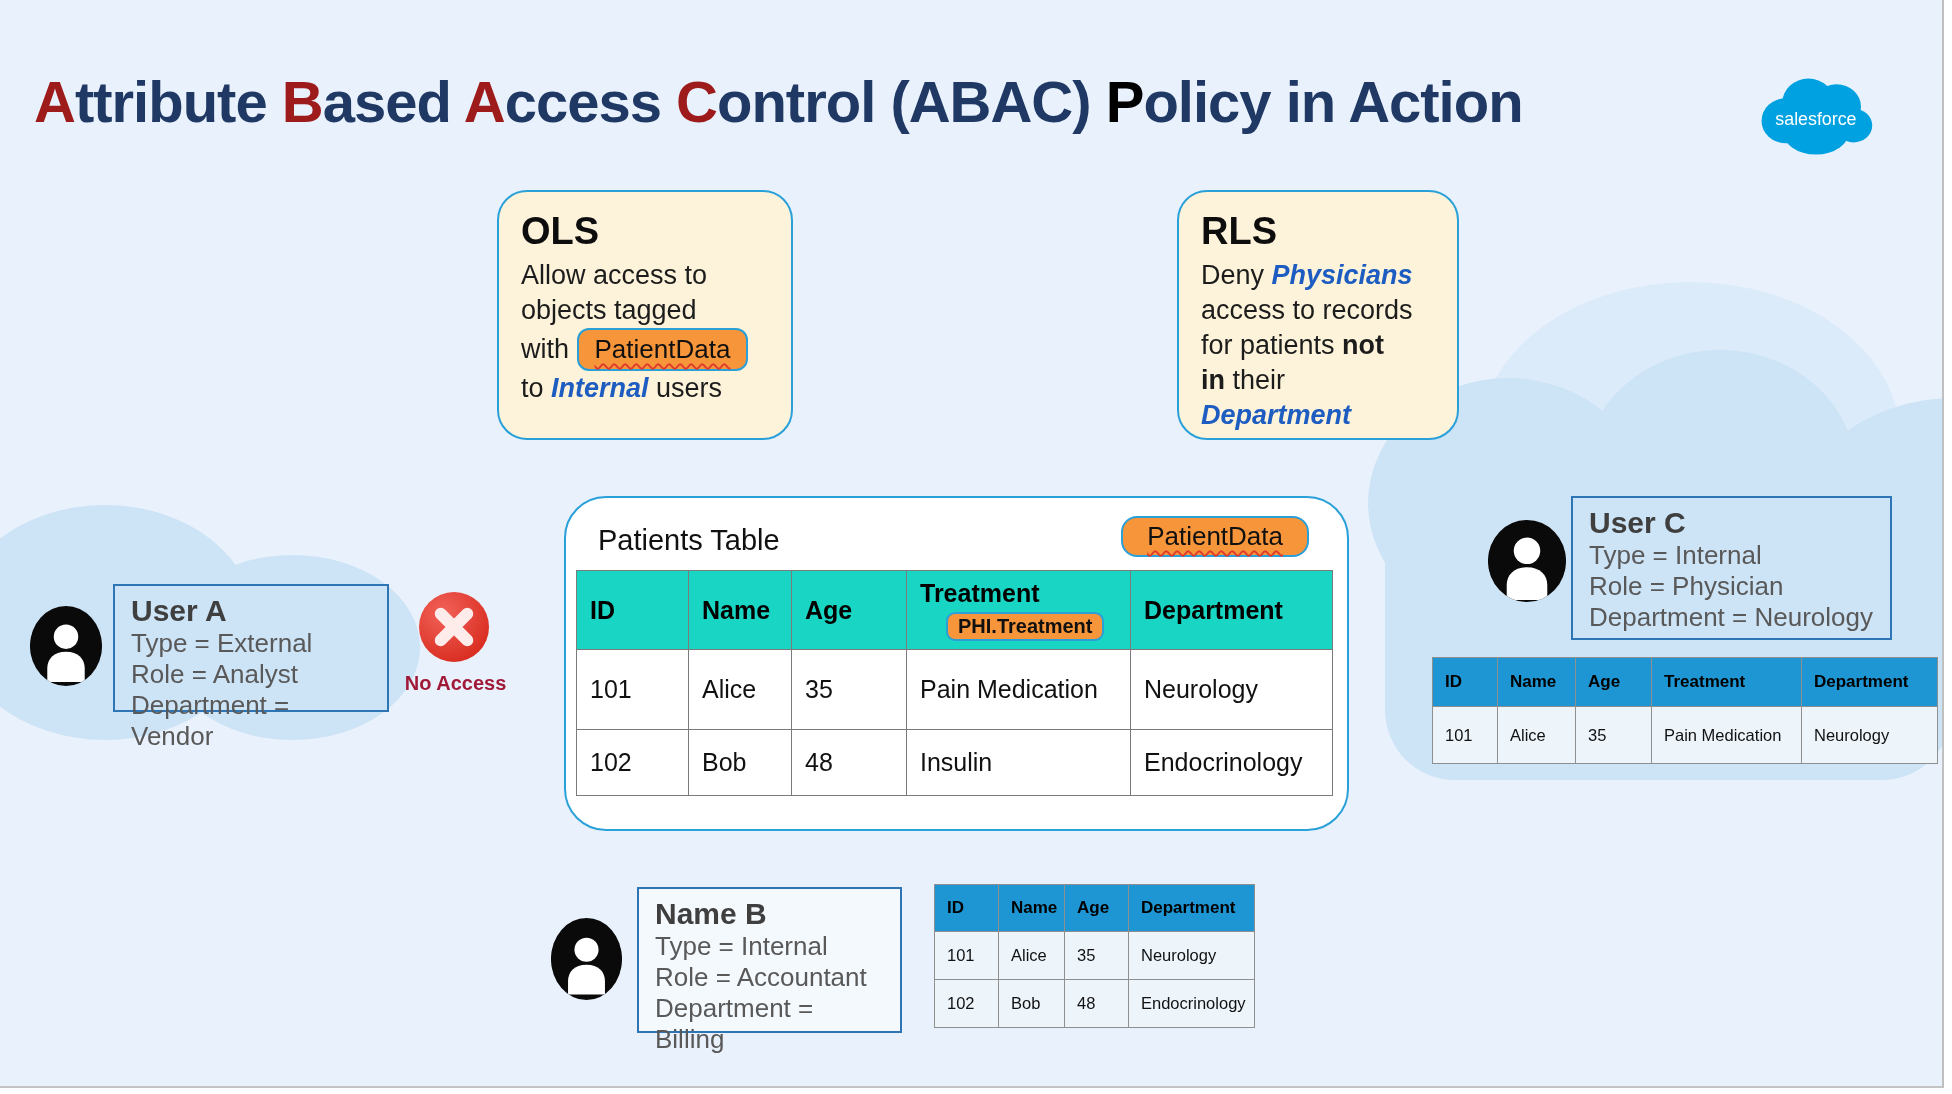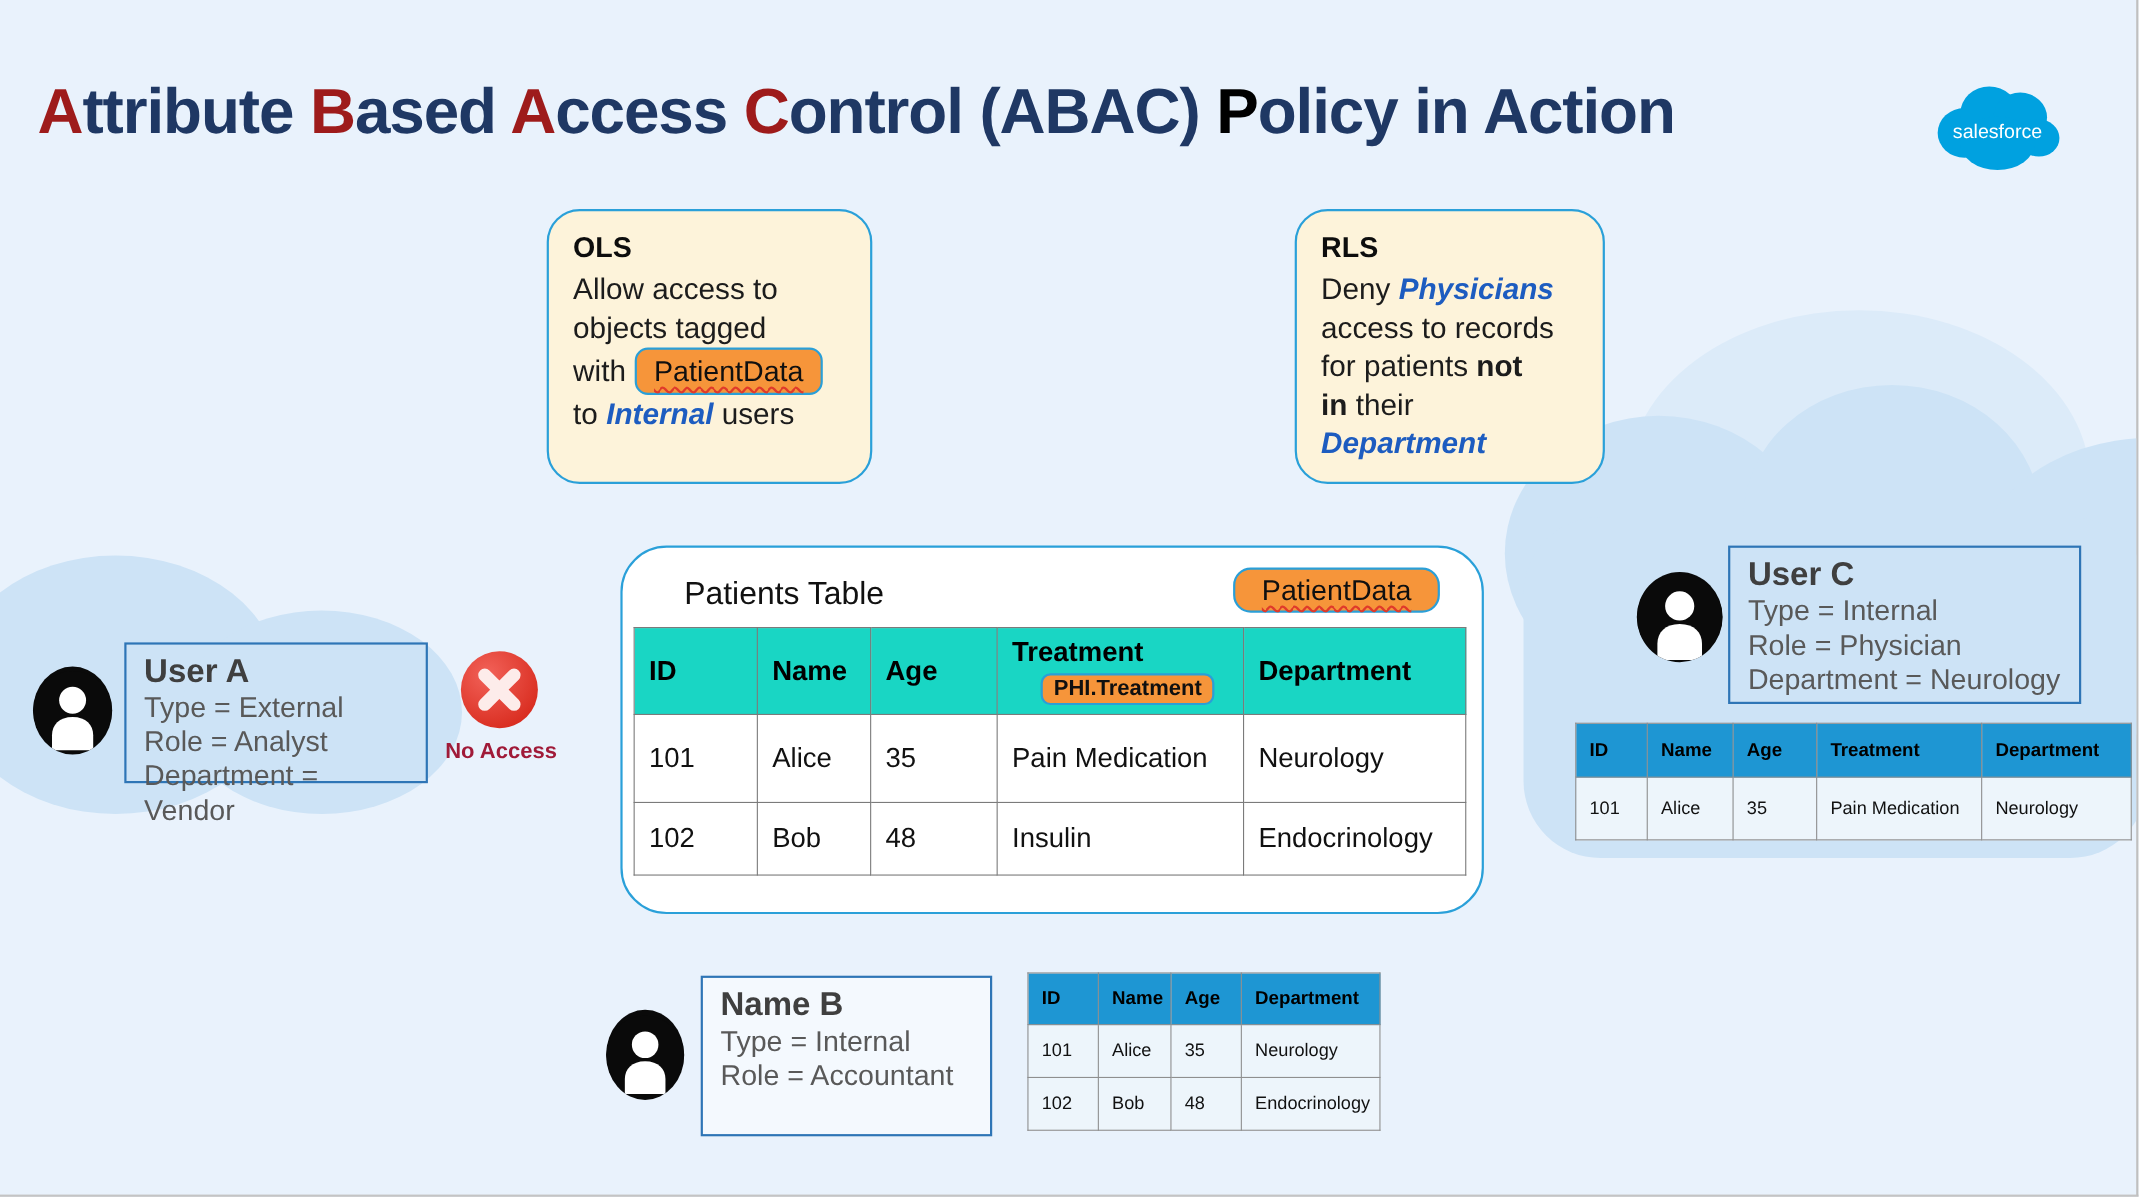--- a/index.html
+++ b/index.html
@@ -29,36 +29,36 @@
 
   
   .sf-logo { position:absolute; left:1754px; top:72px; width:122px; height:98px; }
 
   
   .policy-box { position:absolute; top:190px; height:250px; background:#fdf3da;
                 border:2px solid #2aa0d9; border-radius:30px; padding:18px 22px; }
   .pol-ols { left:497px;  width:296px; }
   .pol-fls { left:848px;  width:280px; }
   .pol-rls { left:1177px; width:282px; }
-  .policy-title { font-size:26px; font-weight:700; color:#0d0d0d; margin-bottom:5px; }
+  .policy-title { font-size:38px; font-weight:700; color:#0d0d0d; margin-bottom:5px; }
   .policy-body  { font-size:27px; line-height:35px; color:#1c1c1c; white-space:pre-wrap; }
   .seg-bold   { font-weight:700; }
   .seg-italic { font-style:italic; }
   .seg-bi     { color:#1d5cc0; font-weight:700; font-style:italic; }
   .tag-base { display:inline-block; background:#f6953a; border:2px solid #2a9fd8; color:#101010; }
   .seg-tag   { font-size:21px; padding:1px 9px;  border-radius:9px;
                background:#f6953a; border:2px solid #2a9fd8; color:#101010; display:inline-block; }
   .seg-tagsq { font-size:26px; padding:2px 16px; border-radius:12px;
                background:#f6953a; border:2px solid #2a9fd8; color:#101010; display:inline-block;
                text-decoration:underline wavy #e03a2a 2px; text-underline-offset:5px; }
 
   
   .patients-card { position:absolute; left:564px; top:496px; width:785px; height:335px;
                    background:#ffffff; border:2px solid #2aa0d9; border-radius:42px; }
-  .patients-title { position:absolute; left:32px; top:26px; font-size:29px; color:#111111;margin-left:24px; }
+  .patients-title { position:absolute; left:32px; top:26px; font-size:29px; color:#111111; }
   .big-tag { position:absolute; right:38px; top:18px; font-size:26px; padding:3px 24px;
              border-radius:16px; text-decoration:underline wavy #e03a2a 2px; text-underline-offset:5px; }
   table.patients { position:absolute; left:10px; top:72px; width:756px;
                    border-collapse:collapse; table-layout:fixed; background:#ffffff; }
   table.patients th, table.patients td { border:1.6px solid #7b7b7b; text-align:left;
                    padding-left:13px; vertical-align:middle; }
   table.patients thead th { background:#19d6c4; height:79px; font-size:25px; font-weight:700; color:#000; }
   table.patients td { font-size:25px; color:#111; }
   tr.row-tall td { height:80px; }
   tr.row-reg  td { height:66px; }
@@ -252,20 +252,21 @@
       <svg viewBox="0 0 100 100">
         <circle cx="50" cy="50" r="50" fill="#0a0a0a"></circle>
         <circle cx="50" cy="37" r="17" fill="#ffffff"></circle>
         <path d="M50 58 C33 58 24 68 24 81 L24 100 L76 100 L76 81 C76 68 67 58 50 58 Z" fill="#ffffff"></path>
       </svg>
     </div>
     <div class="user-box box-b">
       <div class="user-name">Name B</div>
       <div class="user-attr">Type = Internal</div>
       <div class="user-attr">Role = Accountant</div>
+      <div class="user-attr">Department = Billing</div>
     </div>
     <table class="mini tbl-b">
       <colgroup>
           <col style="width:64px">
           <col style="width:66px">
           <col style="width:64px">
           <col style="width:126px">
         </colgroup>
       <thead>
         <tr>

